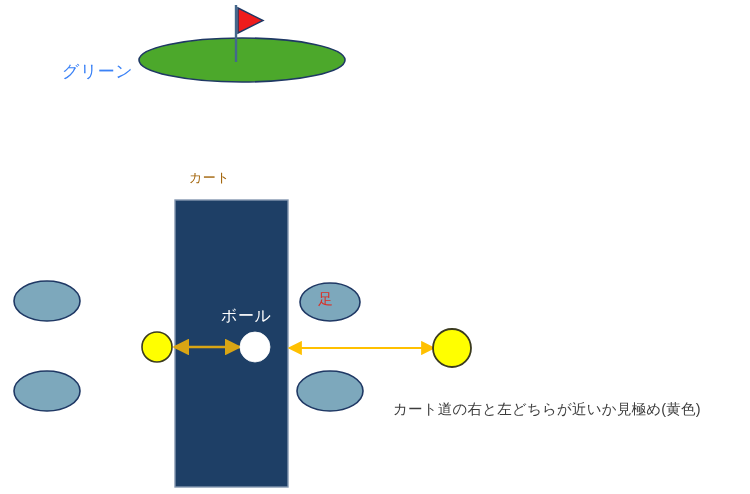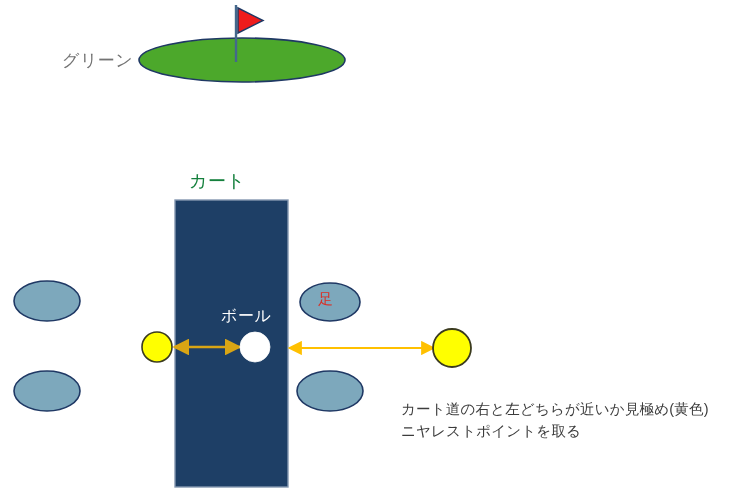--- a/index.html
+++ b/index.html
@@ -25,31 +25,31 @@
     height: 494px;
   }
   .lbl {
     position: absolute;
     white-space: nowrap;
     line-height: 1.25;
     color: #3a3a3a;
   }
   .lbl-green {
     left: 62px;
-    top: 50px;
+    top: 61px;
     font-size: 17px;
     letter-spacing: 0.5px;
-    color: #737373;
+    color: #3b82f6;
   }
   .lbl-cart {
     left: 189px;
     top: 170px;
-    font-size: 18px;
+    font-size: 13px;
     letter-spacing: 0.5px;
-    color: #15803d;
+    color: #a16207;
   }
   .lbl-ball {
     left: 221px;
     top: 307px;
     font-size: 16px;
     letter-spacing: 0.5px;
     color: #ffffff;
     font-family: Liberation Mono, monospace;
   }
   .lbl-foot {
@@ -59,21 +59,20 @@
     color: #d93025;
   }
   .note-block {
     position: absolute;
     left: 393px;
     top: 398px;
     font-size: 14.5px;
     line-height: 1.52;
     color: #3c3c3c;
     letter-spacing: 0.2px;
-    margin-left: 8px;
   }
   .note-line {
     display: block;
     white-space: nowrap;
   }
   .note-line.indent {
     padding-left: 9px;
   }
 </style>
 </head>
@@ -126,16 +125,15 @@
   <div class="lbl lbl-green">グリーン</div>
 
   <div class="lbl lbl-cart">カート</div>
 
   <div class="lbl lbl-ball">ボール</div>
 
   <div class="lbl lbl-foot">足</div>
 
   <div class="note-block">
     <span class="note-line">カート道の右と左どちらが近いか見極め(黄色)</span>
-    <span class="note-line">ニヤレストポイントを取る</span>
   </div>
 
 </div>
 
 </body></html>

